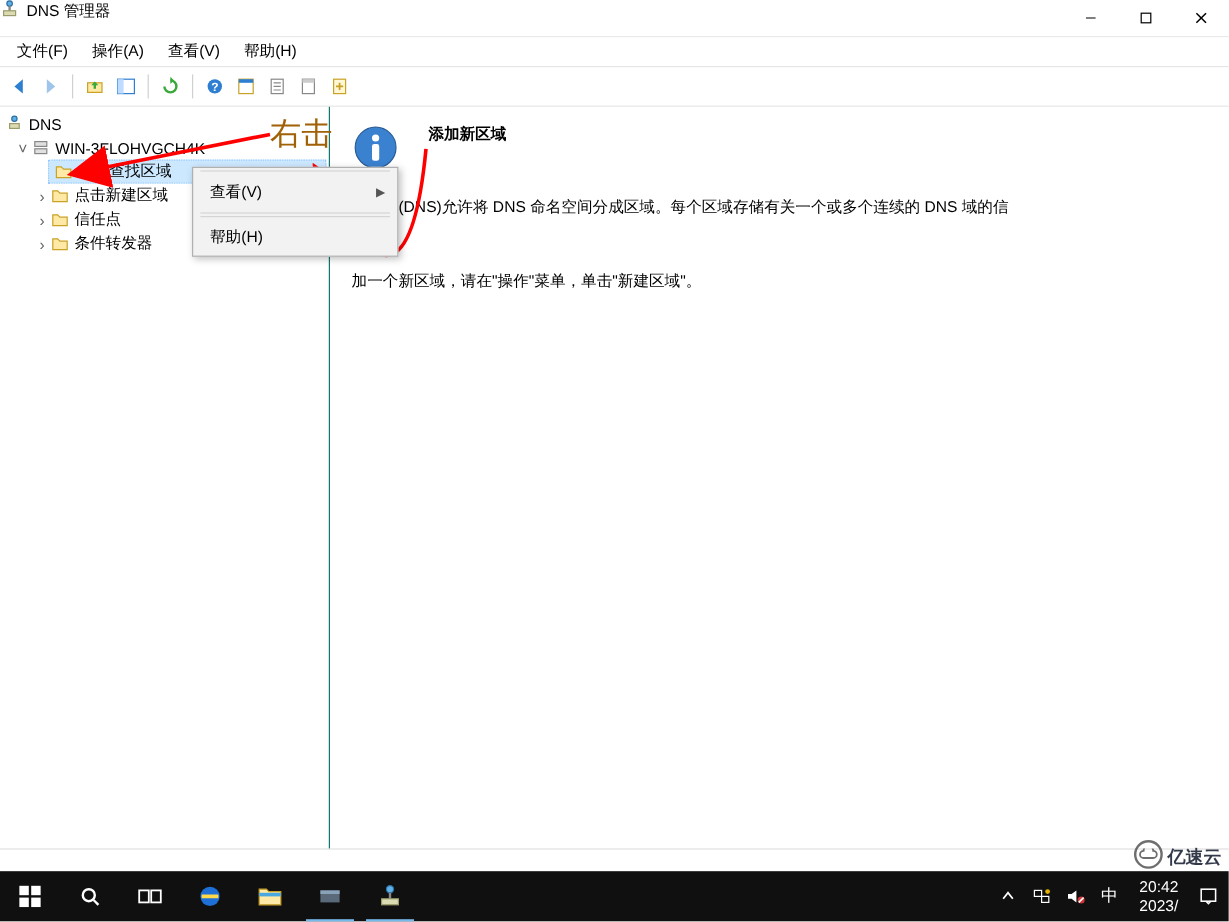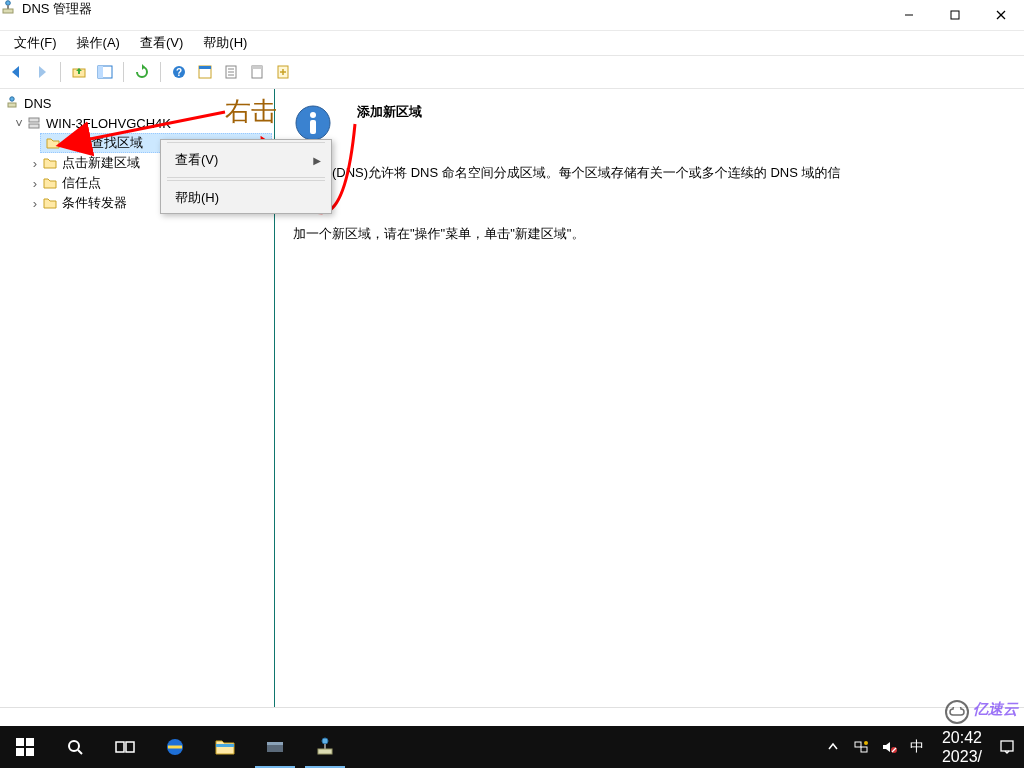--- a/index.html
+++ b/index.html
@@ -208,35 +208,34 @@
     position: absolute;
     bottom: 0; left: 10%; right: 10%;
     height: 2px;
     background: #76b9ed;
   }
   .tray-icon {
     display: flex; align-items: center; justify-content: center;
     width: 22px; height: 100%;
   }
   .clock-block {
-    font-size: 16px;
+    font-size: 13px;
     text-align: center;
     line-height: 1.2;
     padding: 0 8px;
   }
 
   
   .watermark {
     position: absolute;
     right: 6px; bottom: 44px;
-    display: flex; align-items: flex-start;
-    color: #8b5cf6;
+    display: flex; align-items: flex-end;
+    color: #0f172a;
     z-index: 60;
     opacity: 0.85;
-    font-style: italic;
   }
   .watermark .wm-ico {
     width: 24px; height: 24px;
     border-radius: 50%;
     border: 2px solid #555;
     box-sizing: border-box;
     display: flex; align-items: center; justify-content: center;
     margin-right: 4px;
   }
   .watermark .wm-text {

